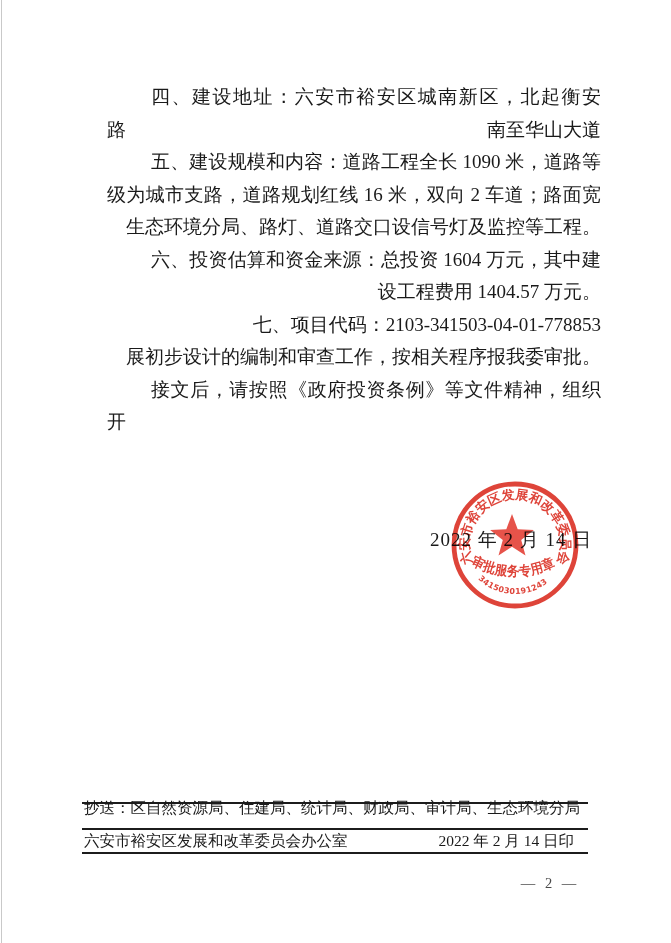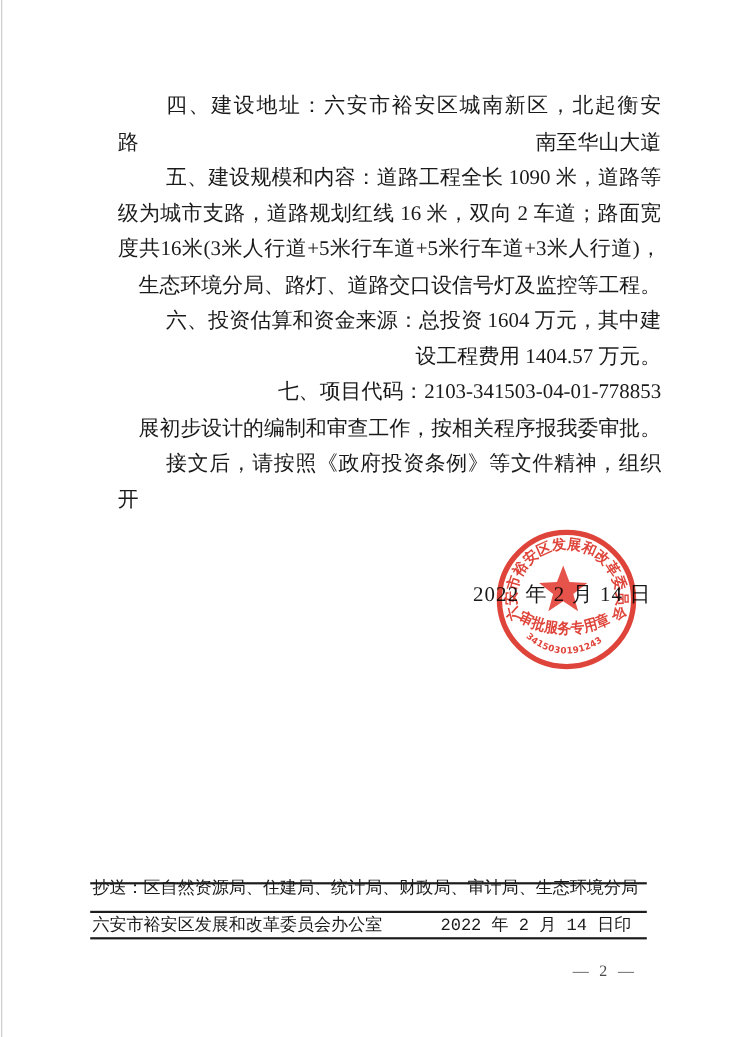--- a/index.html
+++ b/index.html
@@ -12,35 +12,34 @@
   .bl{height:32.5px;line-height:32.5px;white-space:nowrap;text-align:right;}
   .jl{white-space:normal;text-align:justify;text-align-last:justify;text-justify:inter-character;}
   .ind{text-indent:44px;}
   .date-line{position:absolute;left:430px;top:527px;font-size:19px;letter-spacing:1px;white-space:nowrap;}
   .seal{position:absolute;left:445px;top:475px;width:140px;height:140px;mix-blend-mode:multiply;opacity:.93;}
   .fline{position:absolute;left:82px;width:506px;background:#1c1c1c;}
   .fl1{top:802px;height:2px;}
   .fl2{top:828px;height:1.6px;}
   .fl3{top:852px;height:2.2px;}
   .cc-row{position:absolute;left:84px;top:796px;width:506px;height:23px;line-height:23px;font-size:15.5px;white-space:nowrap;}
-  .issuer-row{position:absolute;left:84px;top:830px;width:490px;height:28px;line-height:22px;font-size:15.5px;display:flex;justify-content:space-between;white-space:nowrap;font-family:Liberation Mono, monospace;}
+  .issuer-row{position:absolute;left:84px;top:830px;width:490px;height:28px;line-height:22px;font-size:15.5px;display:flex;justify-content:space-between;white-space:nowrap;}
   .page-num{position:absolute;left:512px;top:875px;width:76px;text-align:center;font-size:14.5px;color:#4a4a4a;letter-spacing:3px;white-space:nowrap;}
 </style>
 </head>
 <body>
 
 <div class="page">
   <div class="scan-edge"></div>
 
   <div class="doc-body">
     <div class="bl jl ind">四、建设地址：六安市裕安区城南新区，北起衡安路，</div>
     <div class="bl">南至华山大道</div>
     <div class="bl jl ind">五、建设规模和内容：道路工程全长 1090 米，道路等</div>
     <div class="bl jl">级为城市支路，道路规划红线 16 米，双向 2 车道；路面宽</div>
-    <div class="bl jl">度共16米(3米人行道+5米行车道+5米行车道+3米人行道)，</div>
     <div class="bl">生态环境分局、路灯、道路交口设信号灯及监控等工程。</div>
     <div class="bl jl ind">六、投资估算和资金来源：总投资 1604 万元，其中建</div>
     <div class="bl">设工程费用 1404.57 万元。</div>
     <div class="bl ind">七、项目代码：2103-341503-04-01-778853</div>
     <div class="bl">展初步设计的编制和审查工作，按相关程序报我委审批。</div>
     <div class="bl jl ind">接文后，请按照《政府投资条例》等文件精神，组织开</div>
   </div>
 
   <div class="date-line">2022 年 2 月 14 日</div>
 

